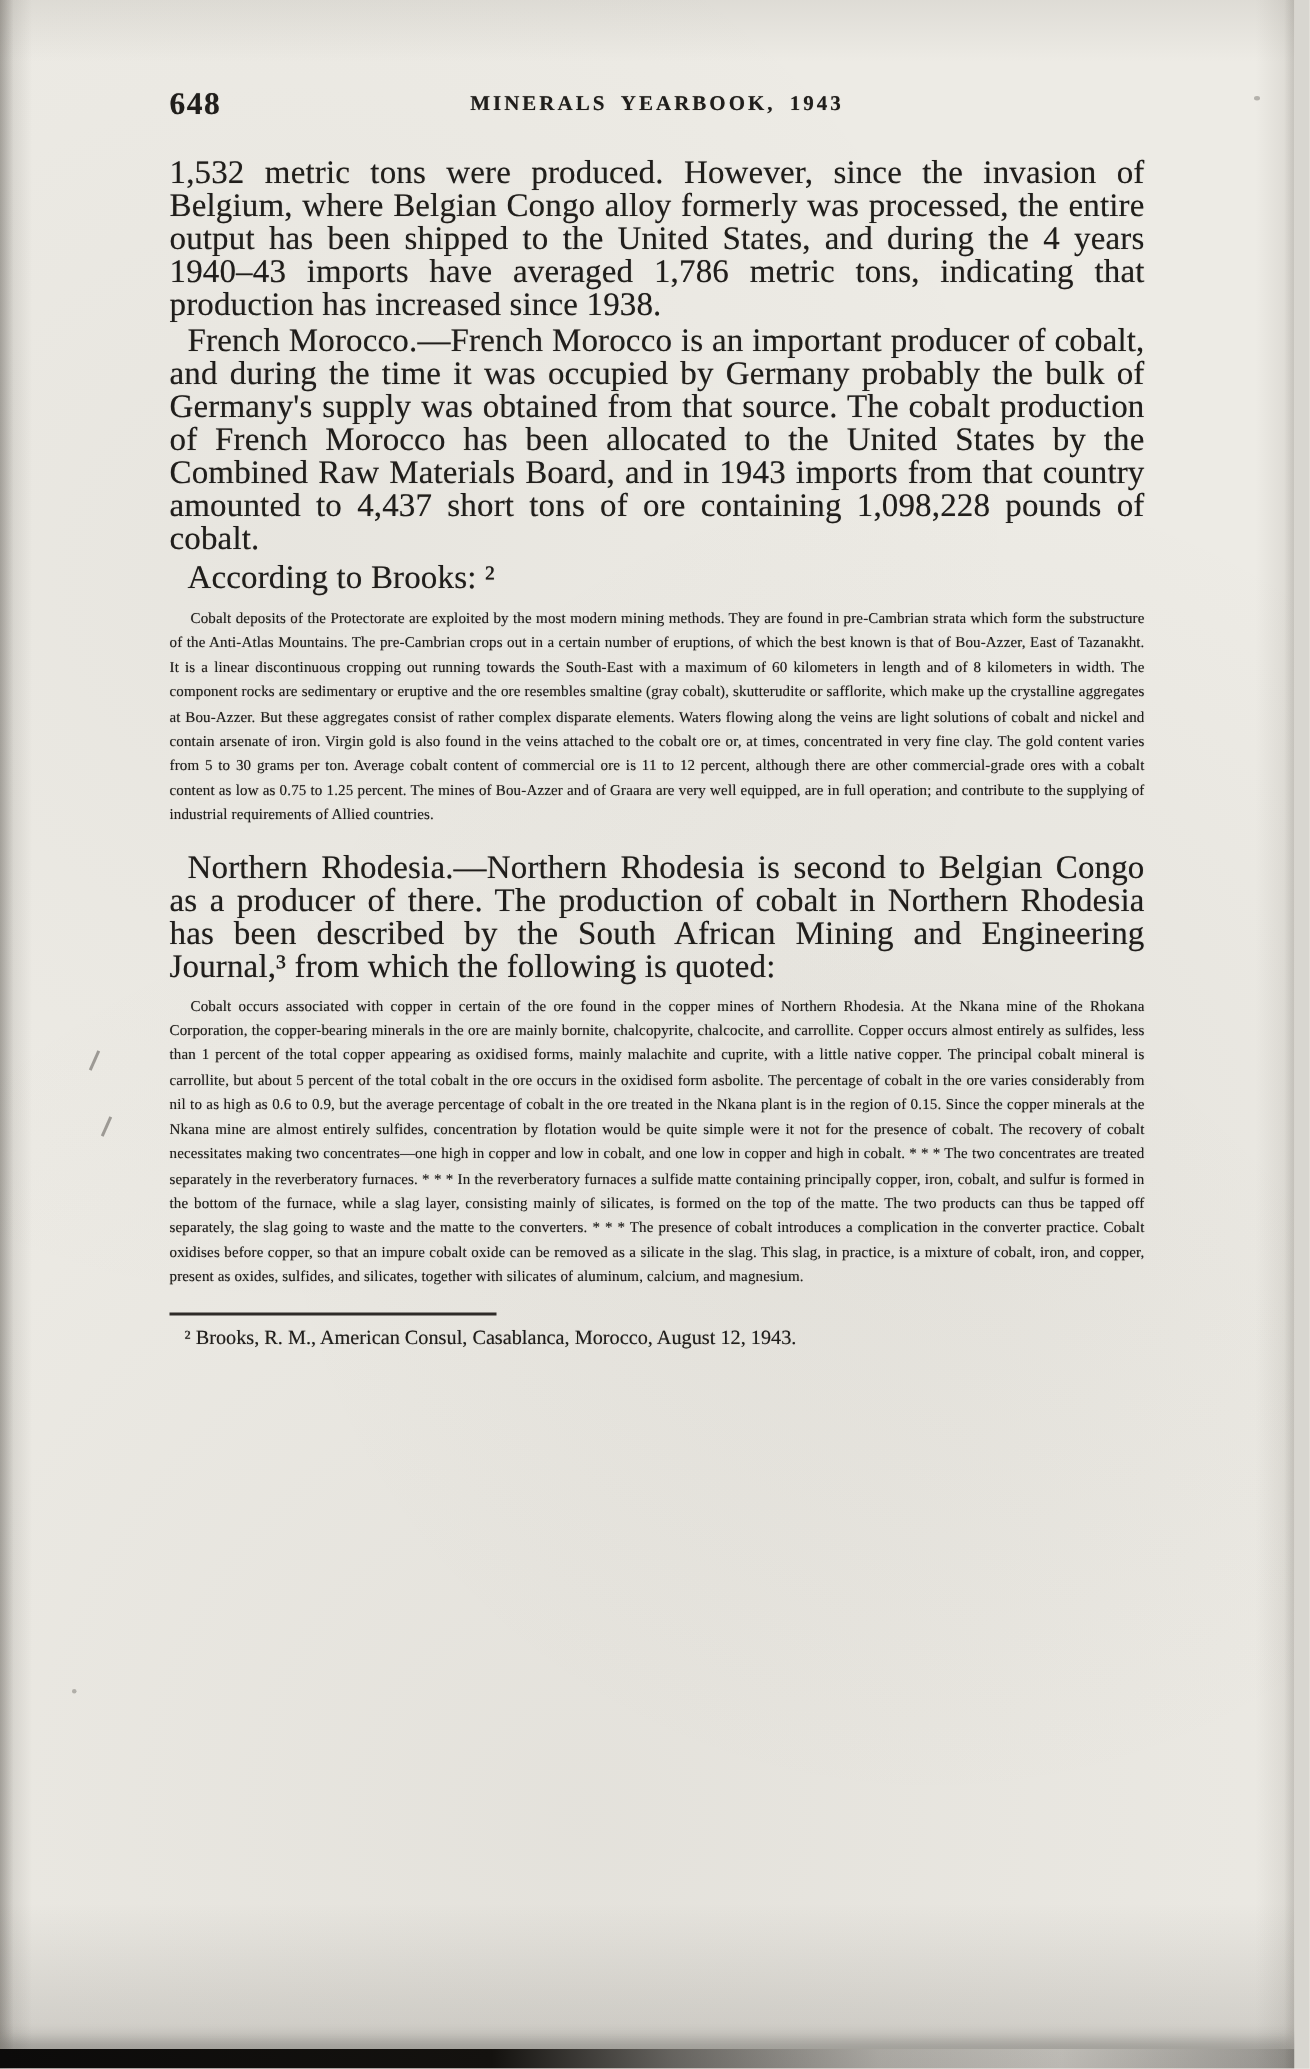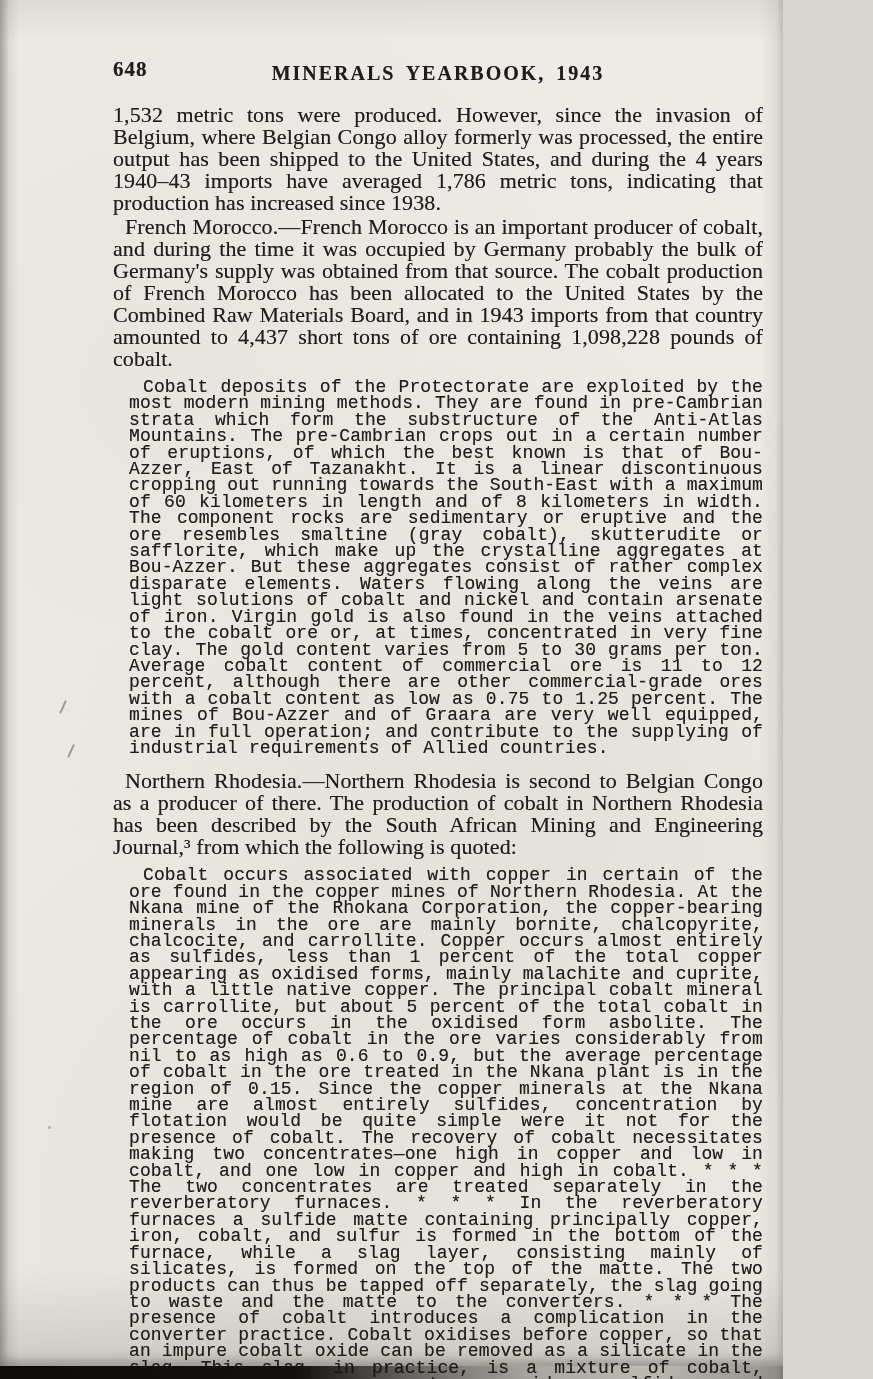--- a/index.html
+++ b/index.html
@@ -1,20 +1,20 @@
 <!DOCTYPE html>
 <html lang="en"><head>
 <meta charset="utf-8">
 <style>
   html, body { margin: 0; padding: 0; }
   body { background: #d8d6d0; font-family: "Liberation Serif", "DejaVu Serif", serif; }
 
   .page {
     position: relative;
-    width: 783px;
+    width: 863px;
     height: 1379px;
     background-color: #edebe5;
     background-image:
       radial-gradient(circle at 22% 28%, rgba(90,85,75,0.04), transparent 42%),
       radial-gradient(circle at 72% 55%, rgba(90,85,75,0.05), transparent 46%),
       radial-gradient(circle at 45% 88%, rgba(80,75,65,0.06), transparent 50%);
     overflow: hidden;
     color: #201e1b;
   }
   .page::before {
@@ -33,45 +33,44 @@
     text-shadow: 0 0 0.5px rgba(32,30,27,0.55);
   }
 
   .page-header { position: relative; height: 28px; margin-bottom: 16px; }
   .page-num {
     position: absolute; left: 0; top: -3px;
     font-size: 21px; font-weight: 700; letter-spacing: 1px;
   }
   .running-title {
     text-align: center;
-    font-size: 20px; font-weight: 700;
+    font-size: 14px; font-weight: 700;
     letter-spacing: 2px; word-spacing: 4px;
     padding-top: 2px;
   }
 
   .body-para {
     margin: 0 0 2px 0;
     font-size: 22px;
     line-height: 22px;
     text-align: justify;
     letter-spacing: 0.1px;
   }
   .indent { text-indent: 12px; }
   .lead { }
   .section-gap { margin-top: 14px; }
   .according { margin-top: 4px; }
 
   .quote {
-    margin: 9px 0 9px 16px;
-    font-size: 18px;
+    margin: 9px 0 9px 0;
+    font-size: 10px;
     line-height: 16.4px;
     text-align: justify;
     text-indent: 14px;
     letter-spacing: 0.1px;
-    font-family: Liberation Mono, monospace;
   }
 
   .footnotes { margin-top: 14px; }
   .footnote-rule {
     width: 218px; height: 0;
     border-top: 2px solid #2e2b28;
     margin: 0 0 7px 0;
   }
   .footnote {
     margin: 0;
@@ -118,20 +117,21 @@
 
     <header class="page-header">
       <span class="page-num">648</span>
       <div class="running-title">MINERALS YEARBOOK, 1943</div>
     </header>
 
     <p class="body-para">1,532 metric tons were produced.  However, since the invasion of Belgium, where Belgian Congo alloy formerly was processed, the entire output has been shipped to the United States, and during the 4 years 1940–43 imports have averaged 1,786 metric tons, indicating that production has increased since 1938.</p>
 
     <p class="body-para indent"><span class="lead">French Morocco.</span><span>—French Morocco is an important producer of cobalt, and during the time it was occupied by Germany probably the bulk of Germany's supply was obtained from that source.  The cobalt production of French Morocco has been allocated to the United States by the Combined Raw Materials Board, and in 1943 imports from that country amounted to 4,437 short tons of ore containing 1,098,228 pounds of cobalt.</span></p>
 
+    <p class="body-para indent according">According to Brooks: ²</p>
 
     <p class="quote">Cobalt deposits of the Protectorate are exploited by the most modern mining methods.  They are found in pre-Cambrian strata which form the substructure of the Anti-Atlas Mountains.  The pre-Cambrian crops out in a certain number of eruptions, of which the best known is that of Bou-Azzer, East of Tazanakht. It is a linear discontinuous cropping out running towards the South-East with a maximum of 60 kilometers in length and of 8 kilometers in width.  The component rocks are sedimentary or eruptive and the ore resembles smaltine (gray cobalt), skutterudite or safflorite, which make up the crystalline aggregates at Bou-Azzer.  But these aggregates consist of rather complex disparate elements. Waters flowing along the veins are light solutions of cobalt and nickel and contain arsenate of iron.  Virgin gold is also found in the veins attached to the cobalt ore or, at times, concentrated in very fine clay.  The gold content varies from 5 to 30 grams per ton.  Average cobalt content of commercial ore is 11 to 12 percent, although there are other commercial-grade ores with a cobalt content as low as 0.75 to 1.25 percent.  The mines of Bou-Azzer and of Graara are very well equipped, are in full operation; and contribute to the supplying of industrial requirements of Allied countries.</p>
 
     <p class="body-para indent section-gap"><span class="lead">Northern Rhodesia.</span><span>—Northern Rhodesia is second to Belgian Congo as a producer of there.  The production of cobalt in Northern Rhodesia has been described by the South African Mining and Engineering Journal,³ from which the following is quoted:</span></p>
 
     <p class="quote">Cobalt occurs associated with copper in certain of the ore found in the copper mines of Northern Rhodesia.  At the Nkana mine of the Rhokana Corporation, the copper-bearing minerals in the ore are mainly bornite, chalcopyrite, chalcocite, and carrollite.  Copper occurs almost entirely as sulfides, less than 1 percent of the total copper appearing as oxidised forms, mainly malachite and cuprite, with a little native copper.  The principal cobalt mineral is carrollite, but about 5 percent of the total cobalt in the ore occurs in the oxidised form asbolite.  The percentage of cobalt in the ore varies considerably from nil to as high as 0.6 to 0.9, but the average percentage of cobalt in the ore treated in the Nkana plant is in the region of 0.15.  Since the copper minerals at the Nkana mine are almost entirely sulfides, concentration by flotation would be quite simple were it not for the presence of cobalt.  The recovery of cobalt necessitates making two concentrates—one high in copper and low in cobalt, and one low in copper and high in cobalt.  *  *  *  The two concentrates are treated separately in the reverberatory furnaces.  *  *  *  In the reverberatory furnaces a sulfide matte containing principally copper, iron, cobalt, and sulfur is formed in the bottom of the furnace, while a slag layer, consisting mainly of silicates, is formed on the top of the matte.  The two products can thus be tapped off separately, the slag going to waste and the matte to the converters.  *  *  *  The presence of cobalt introduces a complication in the converter practice.  Cobalt oxidises before copper, so that an impure cobalt oxide can be removed as a silicate in the slag.  This slag, in practice, is a mixture of cobalt, iron, and copper, present as oxides, sulfides, and silicates, together with silicates of aluminum, calcium, and magnesium.</p>
 
     <footer class="footnotes">
       <div class="footnote-rule"></div>
       <p class="footnote">² Brooks, R. M., American Consul, Casablanca, Morocco, August 12, 1943.</p>

